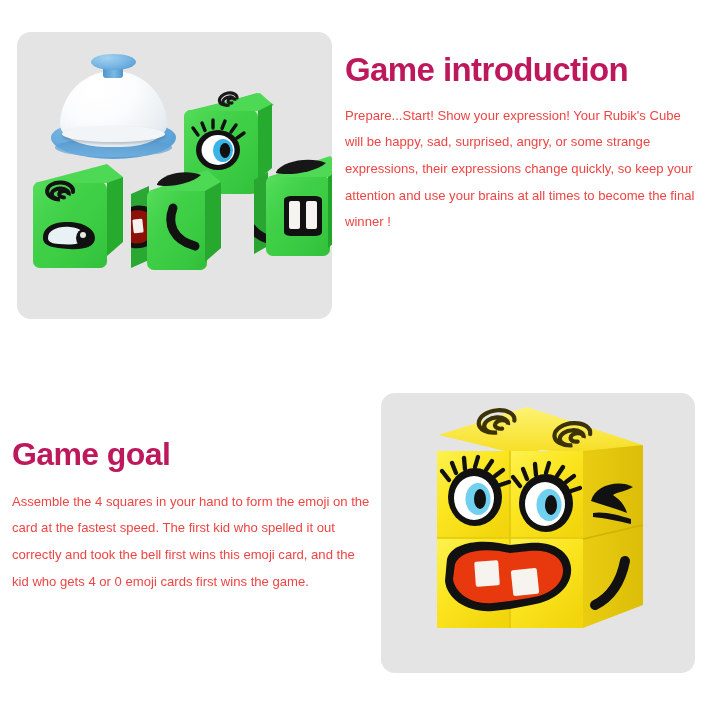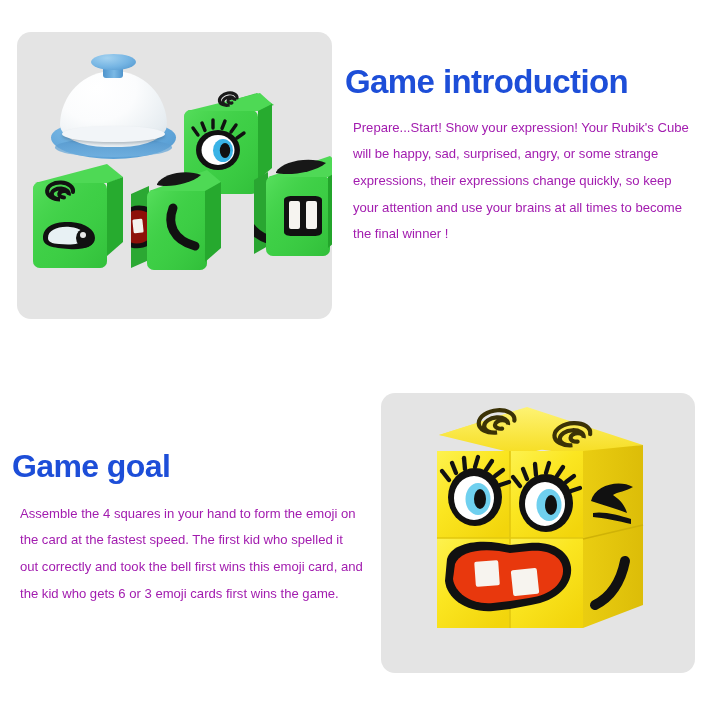--- a/index.html
+++ b/index.html
@@ -48,37 +48,37 @@
     top: 52px;
     width: 356px;
   }
   #goal-block {
     left: 12px;
     top: 437px;
     width: 360px;
     text-align: left;
   }
   .section-title {
-    color: #1d4ed8;
+    color: #be185d;
     font-size: 33px;
     font-weight: bold;
     letter-spacing: -0.6px;
     line-height: 1.08;
-    margin: 12px 0 15px 0;
+    margin: 0 0 15px 0;
     white-space: nowrap;
   }
   #goal-block .section-title {
     font-size: 32px;
     margin-bottom: 17px;
   }
   .section-body {
-    color: #a21caf;
+    color: #ef4444;
     font-size: 13.1px;
     line-height: 2.04;
-    margin: 8px;
+    margin: 0;
   }
 
   
   .scene { position: absolute; inset: 0; }
 
   
   .bell { position: absolute; left: 34px; top: 22px; width: 125px; height: 105px; }
   .bell-base {
     position: absolute; left: 0; bottom: 0; width: 125px; height: 40px;
     background: radial-gradient(ellipse at 40% 25%, #8fc6ea 0%, #62a7db 60%, #4e94cb 100%);
@@ -286,21 +286,21 @@
     </div>
   </div>
 
   <div class="text-block" id="intro-block">
     <h2 class="section-title">Game introduction</h2>
     <p class="section-body">Prepare...Start! Show your expression! Your Rubik's Cube will be happy, sad, surprised, angry, or some strange expressions, their expressions change quickly, so keep your attention and use your brains at all times to become the final winner !</p>
   </div>
 
   <div class="text-block" id="goal-block">
     <h2 class="section-title">Game goal</h2>
-    <p class="section-body">Assemble the 4 squares in your hand to form the emoji on the card at the fastest speed. The first kid who spelled it out correctly and took the bell first wins this emoji card, and the kid who gets 6 or 3 emoji cards first wins the game.</p>
+    <p class="section-body">Assemble the 4 squares in your hand to form the emoji on the card at the fastest speed. The first kid who spelled it out correctly and took the bell first wins this emoji card, and the kid who gets 4 or 0 emoji cards first wins the game.</p>
   </div>
 
   <div class="photo-panel" id="panel-yellow">
     <div class="scene">
       <svg width="314" height="280" viewBox="0 0 314 280">
         <defs>
           <linearGradient id="yFront" x1="0" y1="0" x2="0.8" y2="1">
             <stop offset="0" stop-color="#fdf24f"></stop>
             <stop offset="0.45" stop-color="#fbe621"></stop>
             <stop offset="1" stop-color="#f2d50c"></stop>

